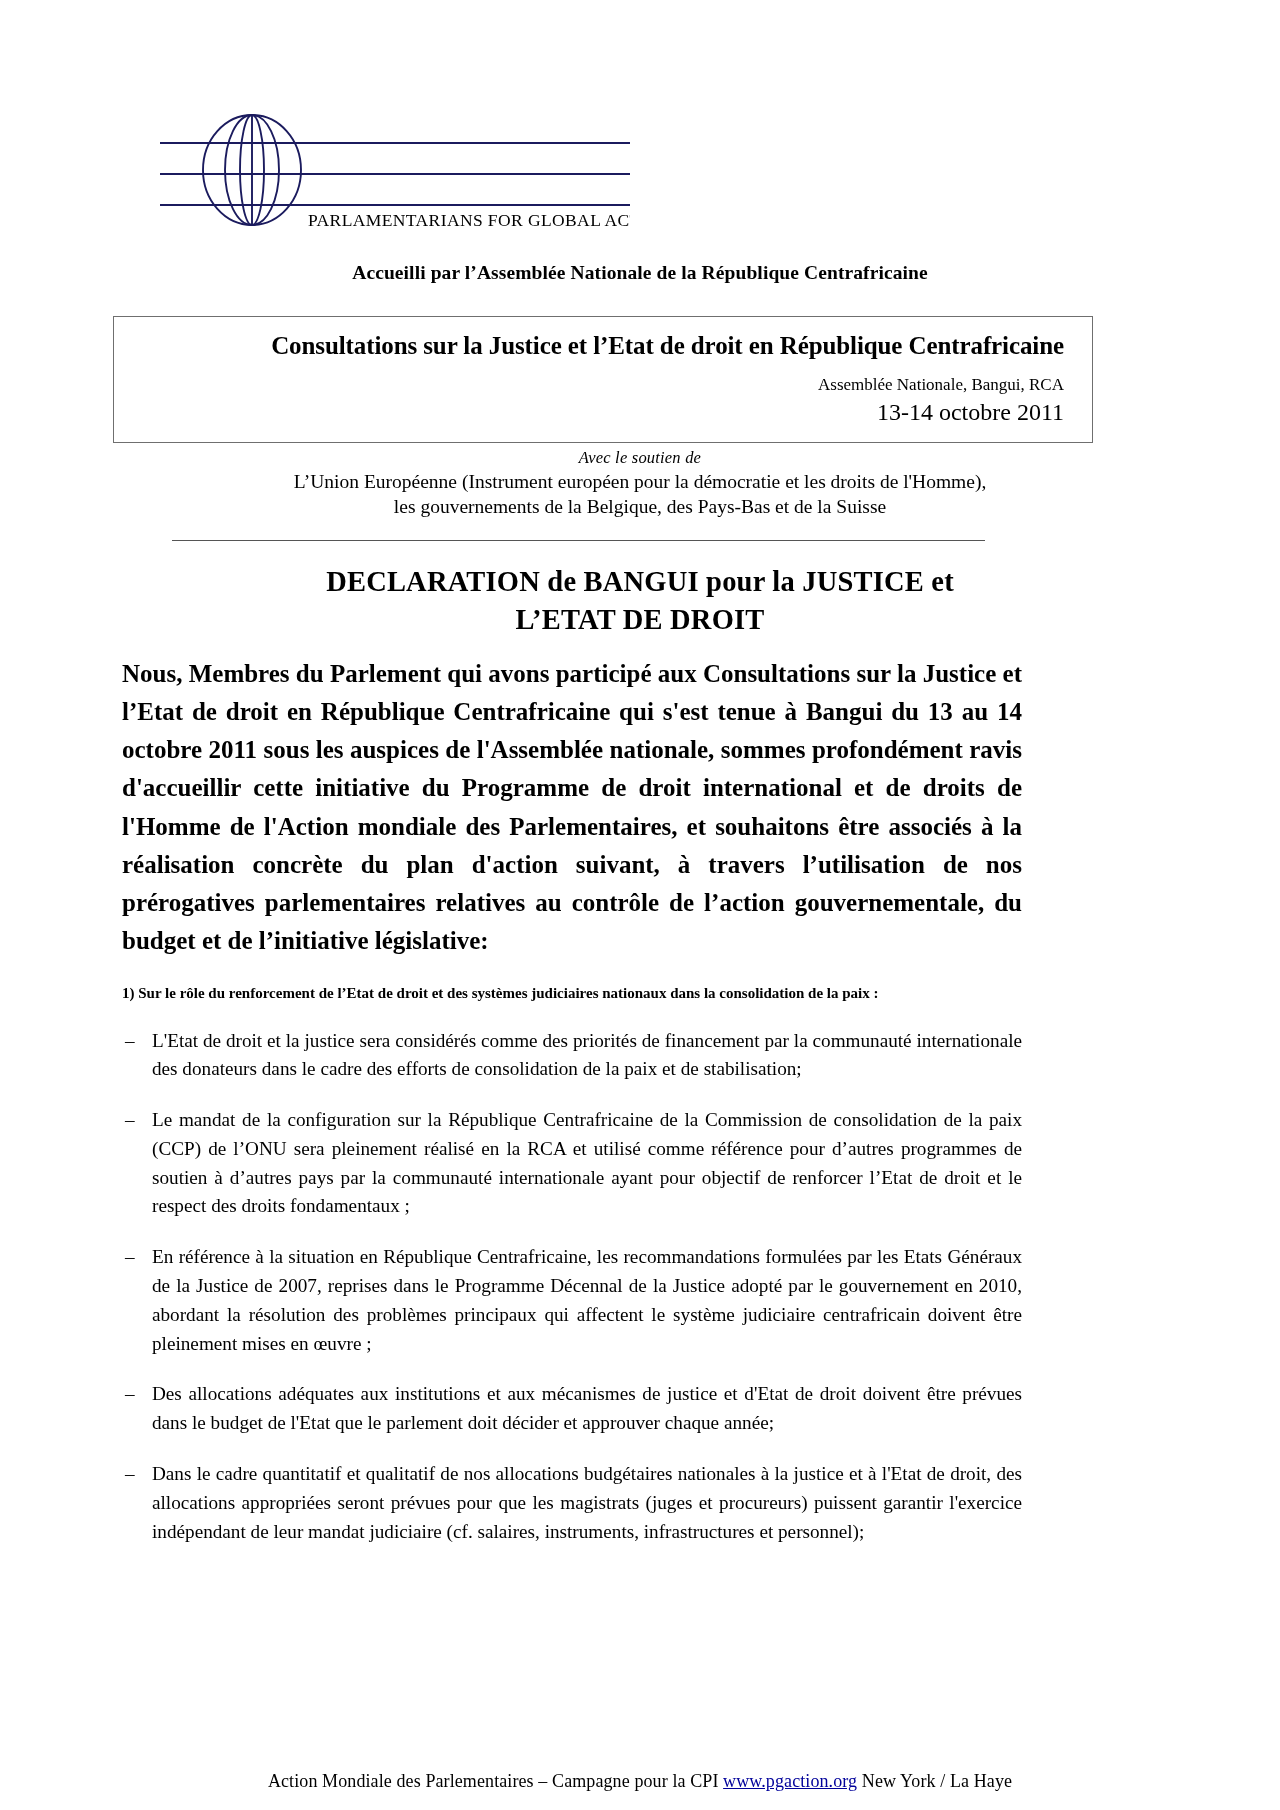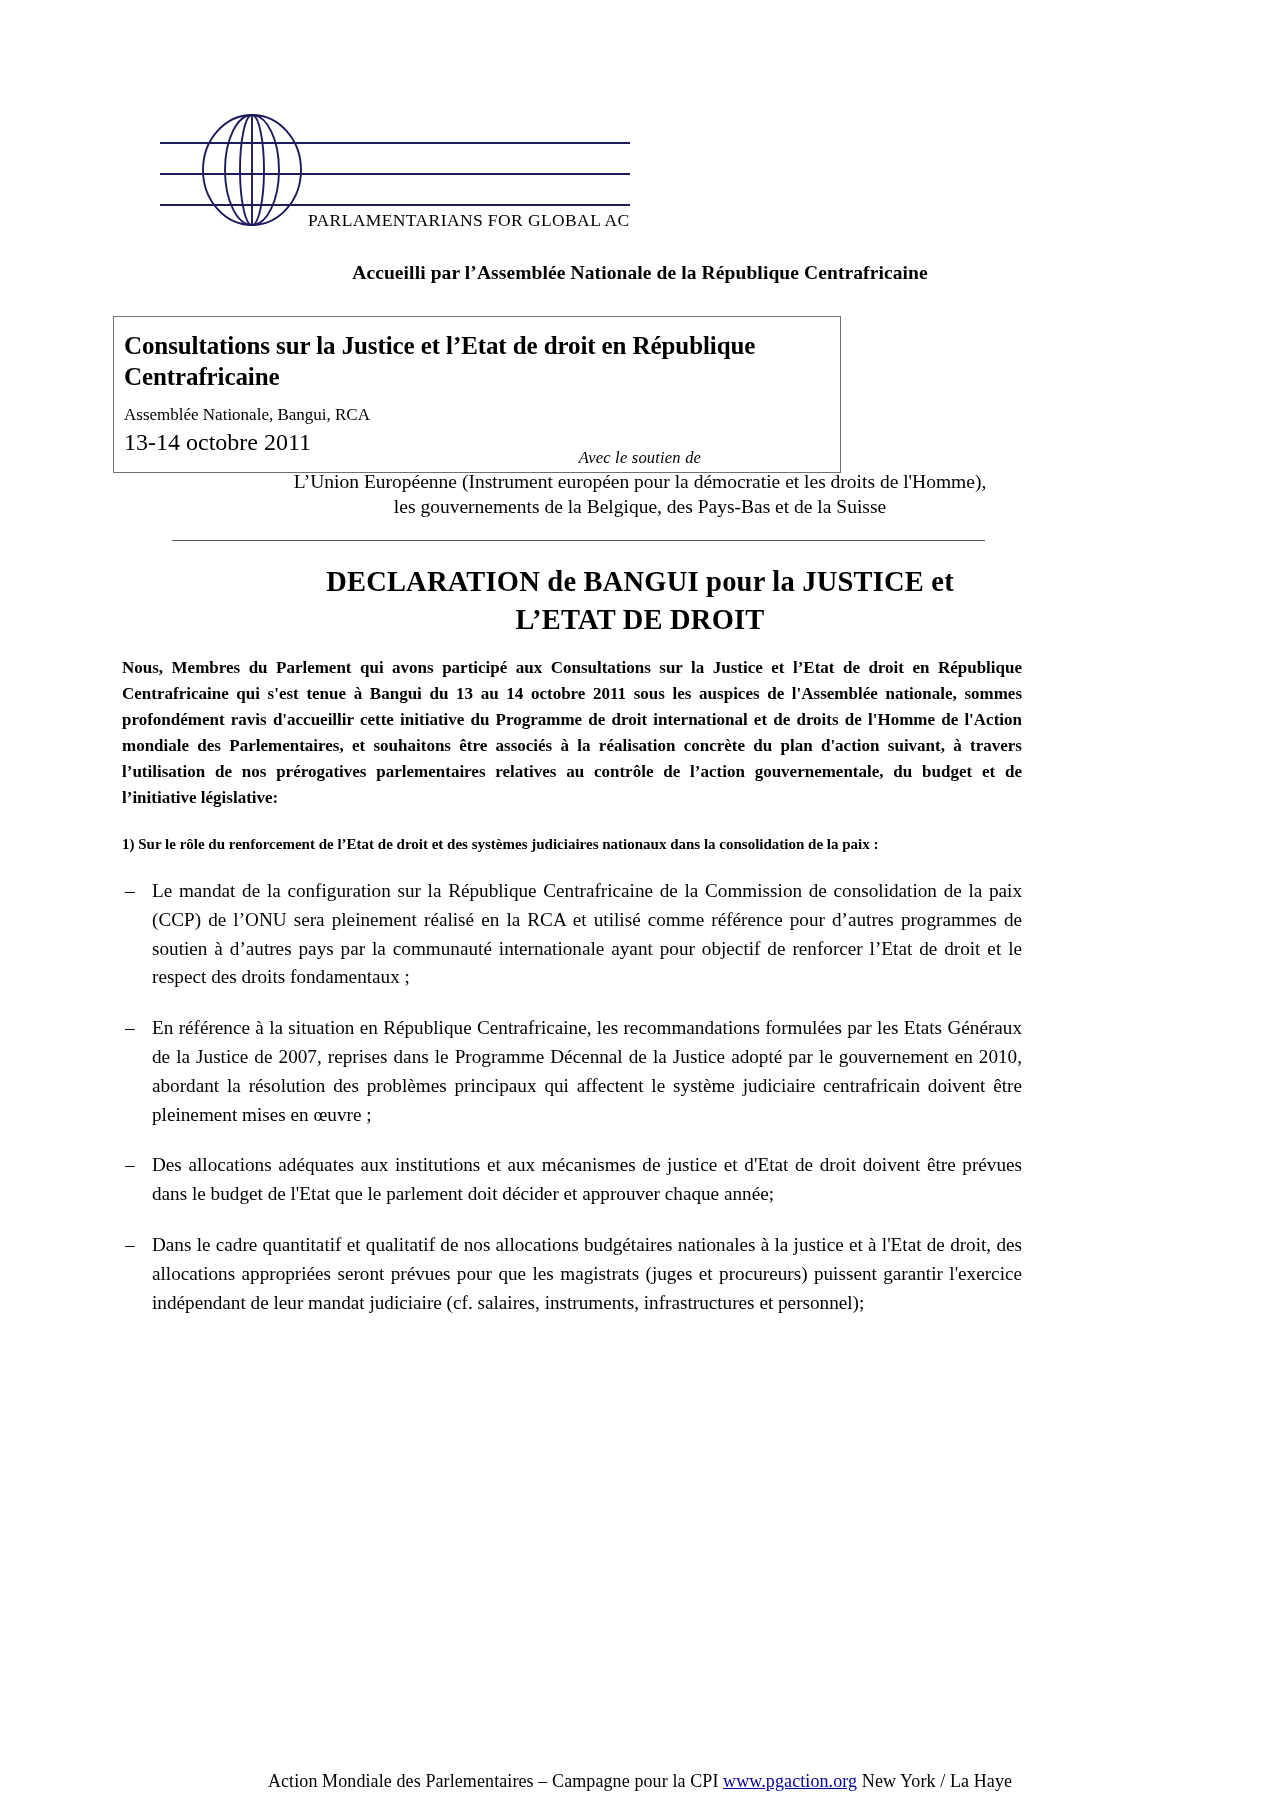--- a/index.html
+++ b/index.html
@@ -44,25 +44,25 @@
     font-weight: bold;
     font-size: 19.5px;
     letter-spacing: 0.1px;
   }
 
   
   .title-box {
     position: absolute;
     left: 113px;
     top: 316px;
-    width: 728px;
+    width: 980px;
     border: 1.3px solid #6f6f6f;
     box-sizing: border-box;
-    padding: 14px 12px 14px 10px;
-    text-align: left;
+    padding: 14px 28px 14px 10px;
+    text-align: right;
   }
   .title-box .l1 {
     font-weight: bold;
     font-size: 25px;
     line-height: 1.22;
     letter-spacing: -0.1px;
   }
   .title-box .l2 {
     font-size: 17px;
     line-height: 1.3;
@@ -123,21 +123,21 @@
   
   .body-col {
     position: absolute;
     left: 122px;
     top: 655px;
     width: 900px;
   }
 
   .intro-par {
     font-weight: bold;
-    font-size: 17px;
+    font-size: 25px;
     line-height: 1.525;
     text-align: justify;
     text-justify: inter-word;
     margin: 0;
   }
 
   .section-head {
     font-weight: bold;
     font-size: 15px;
     line-height: 1.5;
@@ -234,20 +234,21 @@
 
   <div class="body-col">
 
     <p class="intro-par">Nous, Membres du Parlement qui avons participé aux Consultations sur la Justice et l’Etat de droit en République Centrafricaine qui s'est tenue à Bangui du 13 au 14 octobre 2011 sous les auspices de l'Assemblée nationale, sommes profondément ravis d'accueillir cette initiative du Programme de droit international et de droits de l'Homme de l'Action mondiale des Parlementaires, et souhaitons être associés à la réalisation concrète du plan d'action suivant, à travers l’utilisation de nos prérogatives parlementaires relatives au contrôle de l’action gouvernementale, du budget et de l’initiative législative:</p>
 
     <p class="section-head">1) Sur le rôle du renforcement de l’Etat de droit et des systèmes judiciaires nationaux dans la consolidation de la paix :</p>
 
     <ul class="bullets">
       <li class="bullet">
         <span class="dash">–</span>
+        <span>L'Etat de droit et la justice sera considérés comme des priorités de financement par la communauté internationale des donateurs dans le cadre des efforts de consolidation de la paix et de stabilisation;</span>
       </li>
       <li class="bullet">
         <span class="dash">–</span>
         <span>Le mandat de la configuration sur la République Centrafricaine de la Commission de consolidation de la paix (CCP) de l’ONU sera pleinement réalisé en la RCA et utilisé comme référence pour d’autres programmes de soutien à d’autres pays par la communauté internationale ayant pour objectif de renforcer l’Etat de droit et le respect des droits fondamentaux ;</span>
       </li>
       <li class="bullet">
         <span class="dash">–</span>
         <span>En référence à la situation en République Centrafricaine, les recommandations formulées par les Etats Généraux de la Justice de 2007, reprises dans le Programme Décennal de la Justice adopté par le gouvernement en 2010, abordant la résolution des problèmes principaux qui affectent le système judiciaire centrafricain doivent être pleinement mises en œuvre ;</span>
       </li>
       <li class="bullet">

